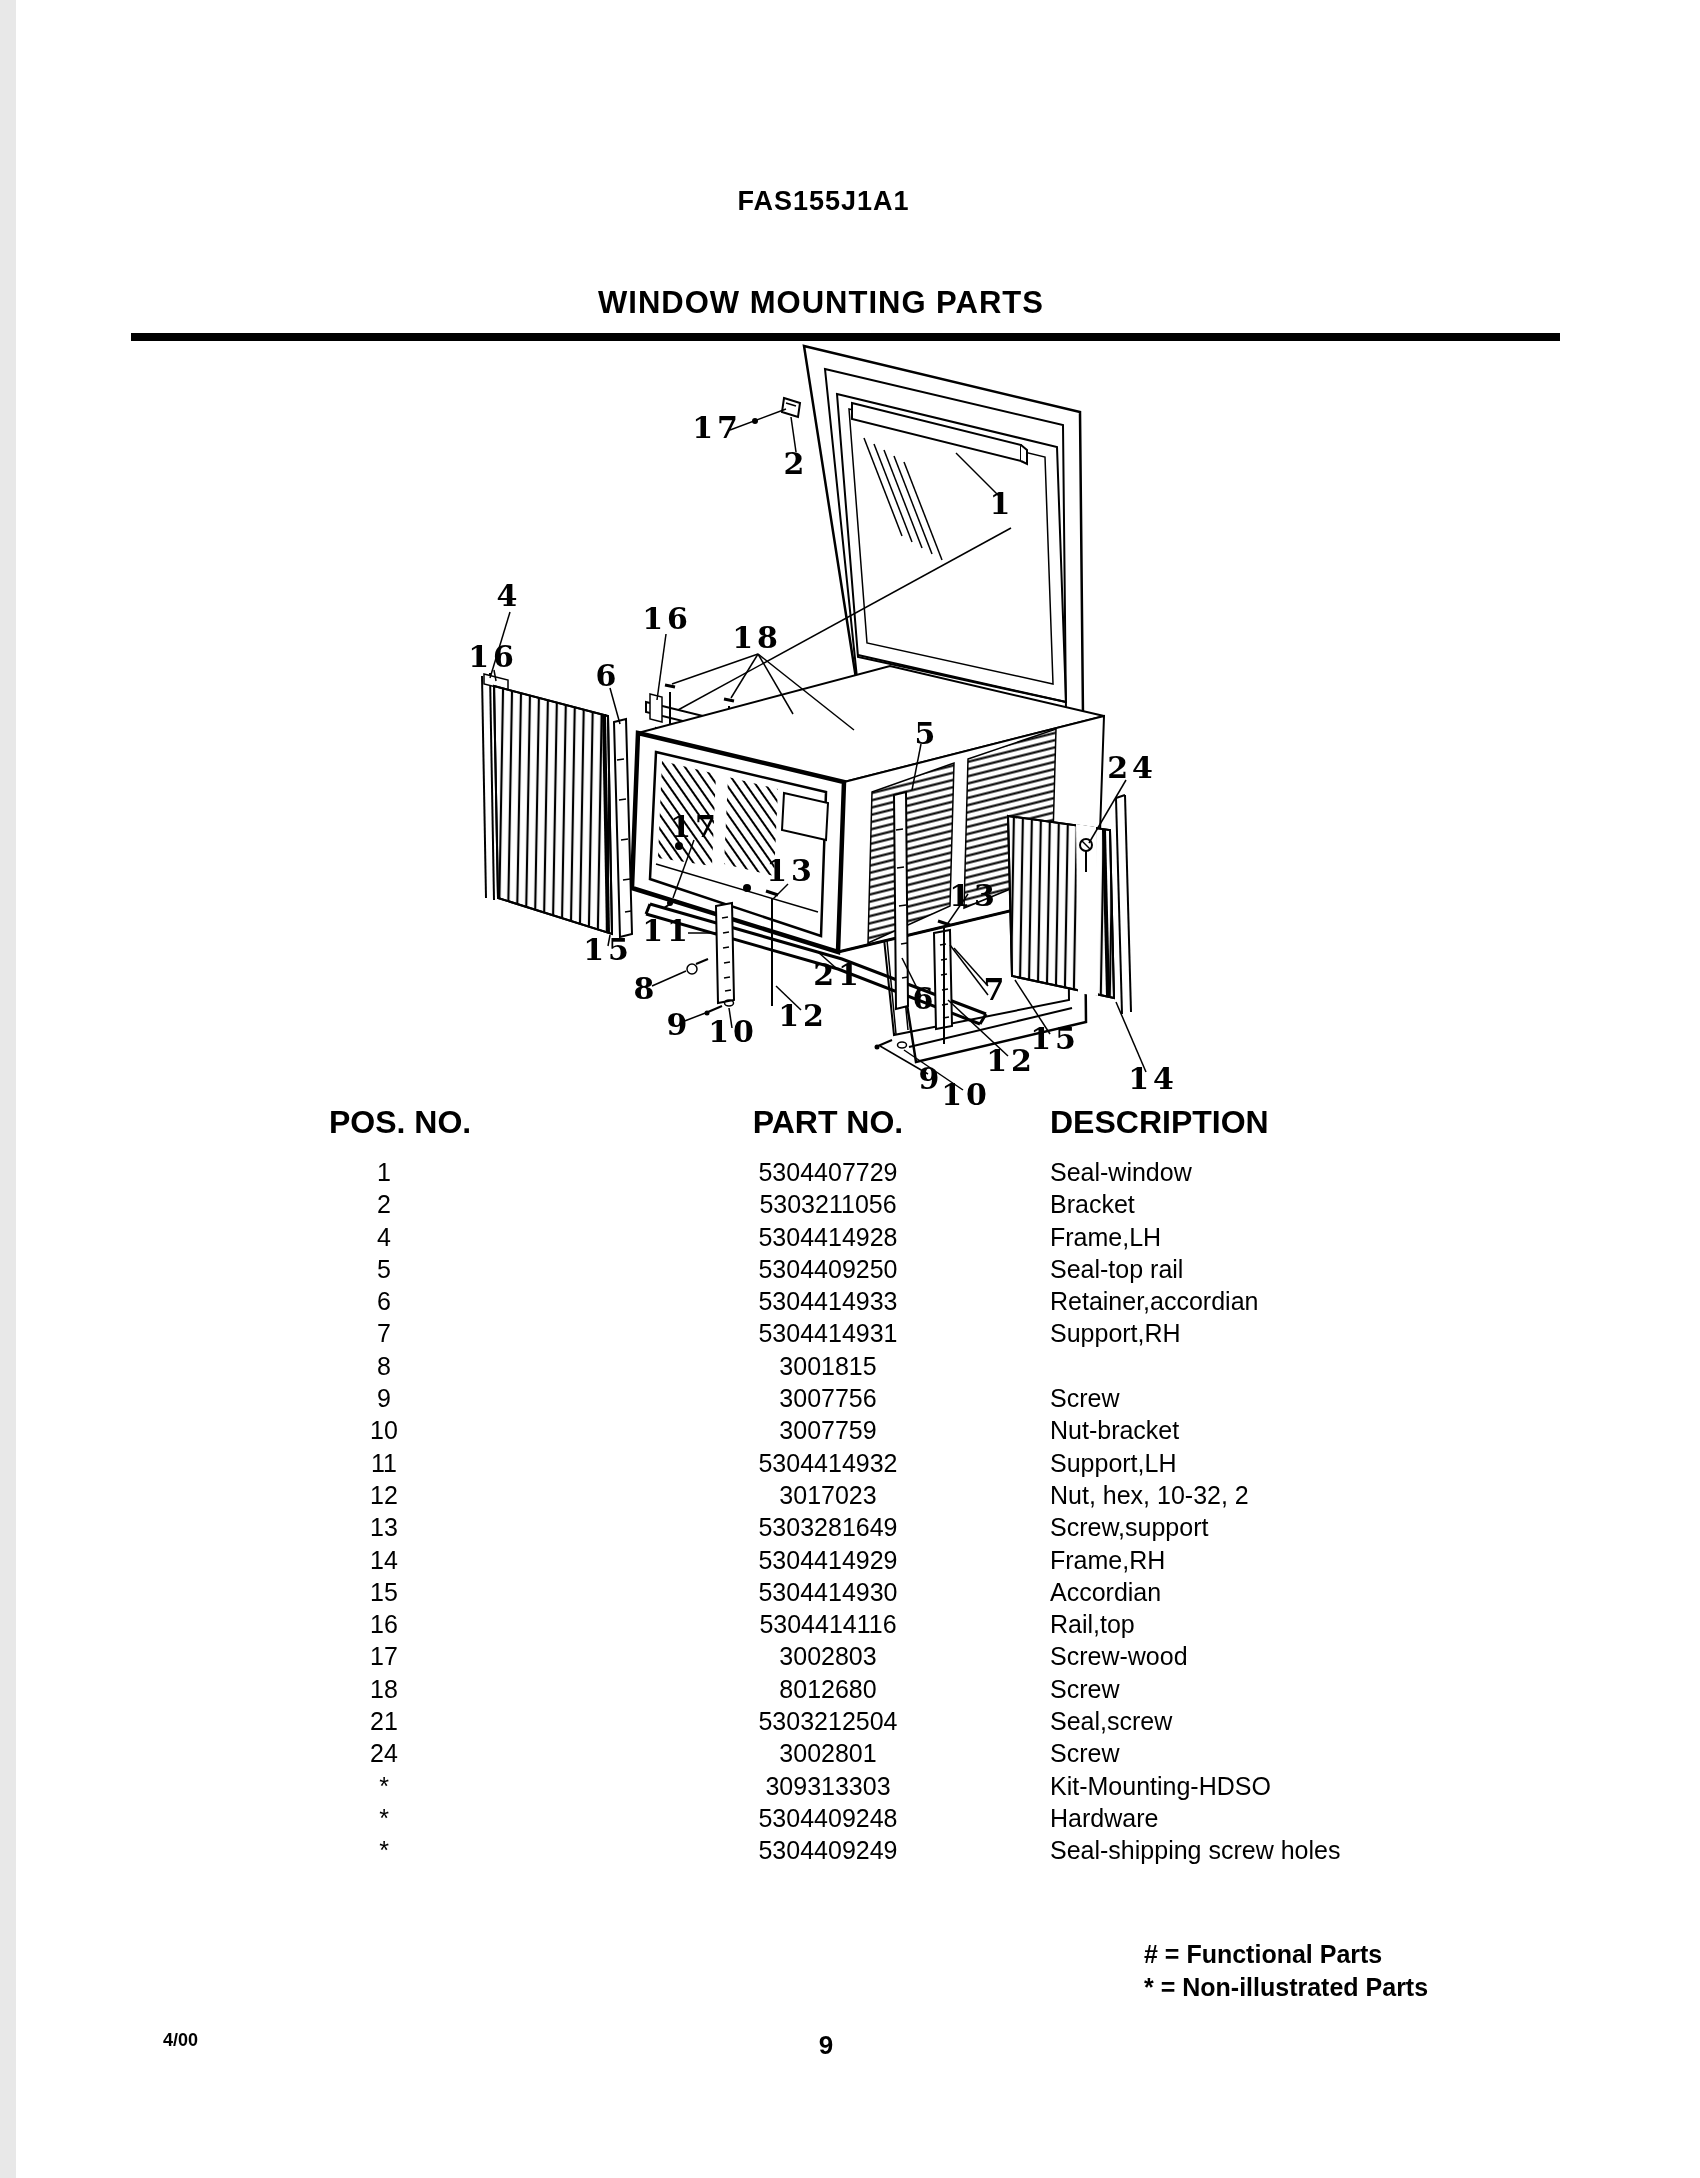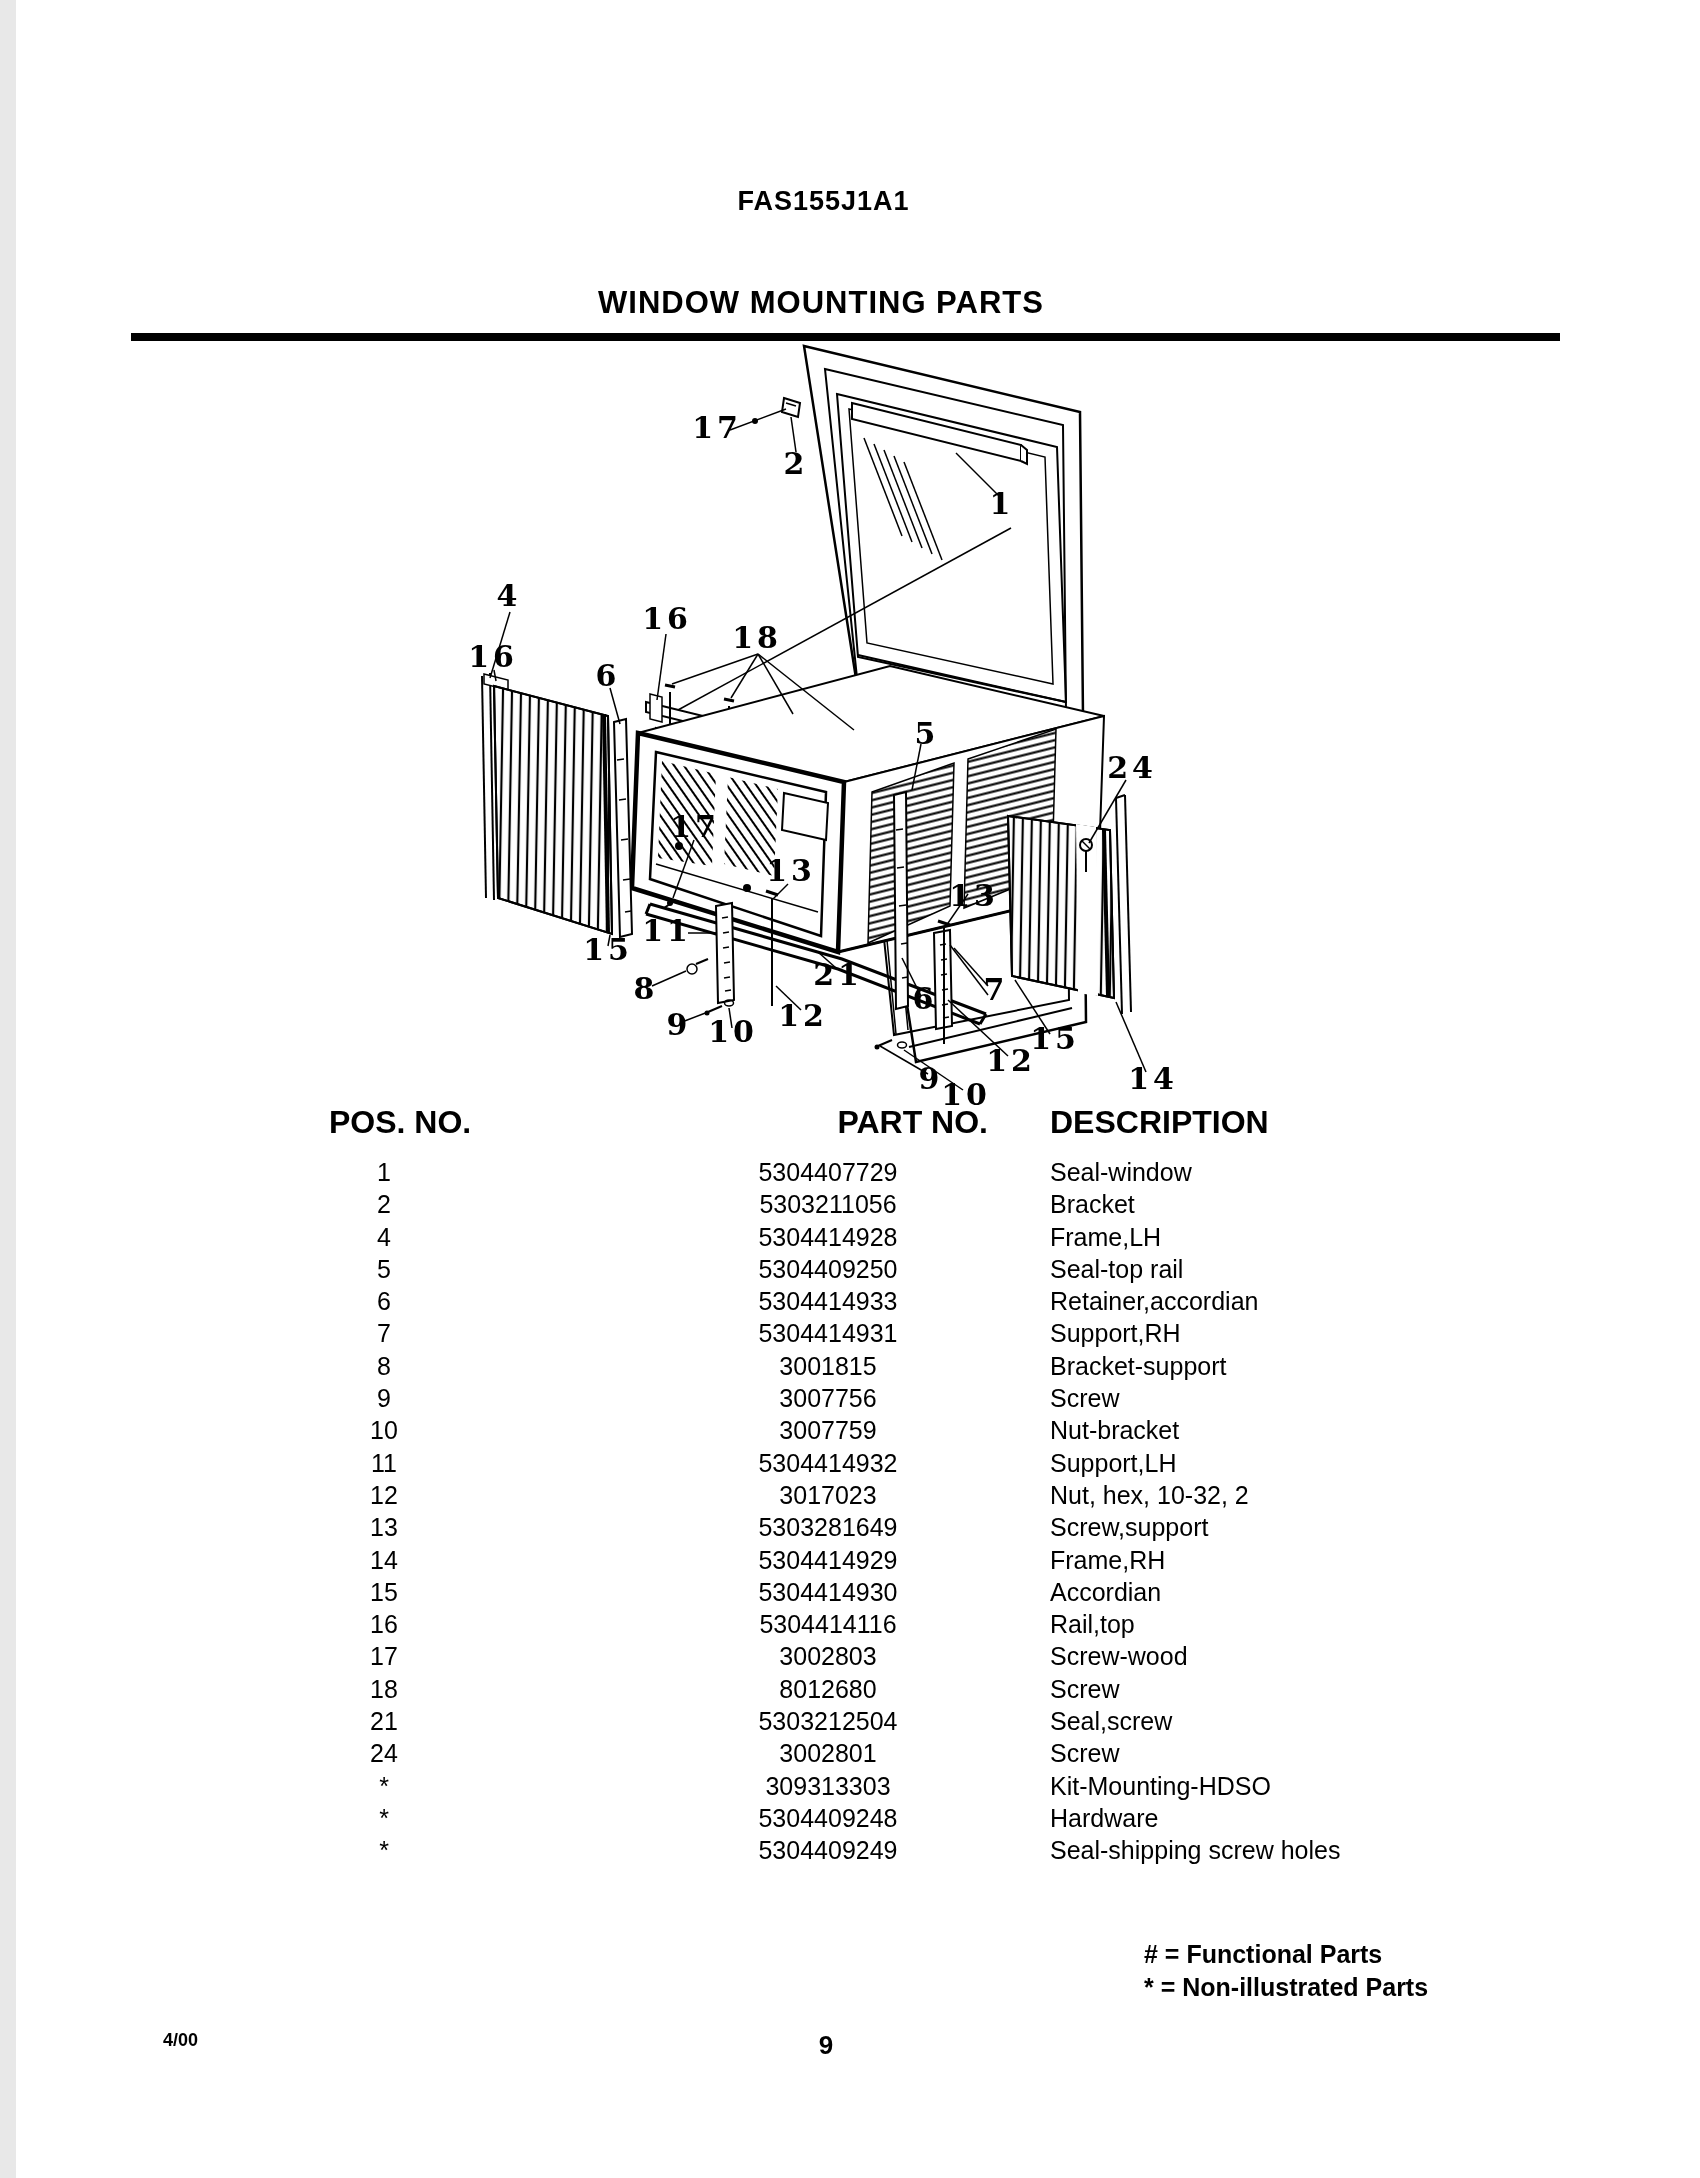--- a/index.html
+++ b/index.html
@@ -8,21 +8,21 @@
     font-family:"Liberation Sans", sans-serif;color:#000;overflow:hidden;margin-left:16px;
   }
   .abs{position:absolute;}
   .model-title{top:186px;left:0;width:1615px;text-align:center;font-size:27px;font-weight:700;letter-spacing:1px;}
   .main-heading{top:285px;left:0;width:1610px;text-align:center;font-size:31px;font-weight:700;letter-spacing:1px;}
   .heading-rule{top:333px;left:115px;width:1429px;height:8px;background:#000;}
   .diagram-svg{top:0;left:0;}
   
   .parts-header{top:1104px;left:0;width:1700px;height:34px;font-weight:700;font-size:32px;}
   .col-pos-h{position:absolute;left:313px;top:0;}
-  .col-part-h{position:absolute;left:652px;width:320px;top:0;text-align:right;}
+  .col-part-h{position:absolute;left:652px;width:320px;top:0;text-align:center;}
   .col-desc-h{position:absolute;left:1034px;top:0;}
   .parts-rows{top:1155px;left:0;width:1700px;}
   .parts-row{position:relative;height:32.3px;font-size:25px;font-weight:400;}
   .cell-pos{position:absolute;left:308px;width:120px;text-align:center;top:3px;}
   .cell-part{position:absolute;left:652px;width:320px;text-align:center;top:3px;}
   .cell-desc{position:absolute;left:1034px;width:600px;top:3px;}
   .legend{top:1938px;left:1128px;font-size:25px;font-weight:700;line-height:33px;}
   .footer-rev{top:2030px;left:147px;font-size:18px;font-weight:700;}
   .footer-page{top:2030px;left:796px;width:28px;text-align:center;font-size:26px;font-weight:700;}
   .callout{font-family:"DejaVu Serif", serif;font-size:30px;font-weight:700;letter-spacing:4px;fill:#000;}
@@ -317,21 +317,20 @@
 
       <div class="parts-row">
         <span class="cell-pos">7</span>
         <span class="cell-part">5304414931</span>
         <span class="cell-desc">Support,RH</span>
       </div>
 
       <div class="parts-row">
         <span class="cell-pos">8</span>
         <span class="cell-part">3001815</span>
-        <span class="cell-desc">Bracket-support</span>
       </div>
 
       <div class="parts-row">
         <span class="cell-pos">9</span>
         <span class="cell-part">3007756</span>
         <span class="cell-desc">Screw</span>
       </div>
 
       <div class="parts-row">
         <span class="cell-pos">10</span>

